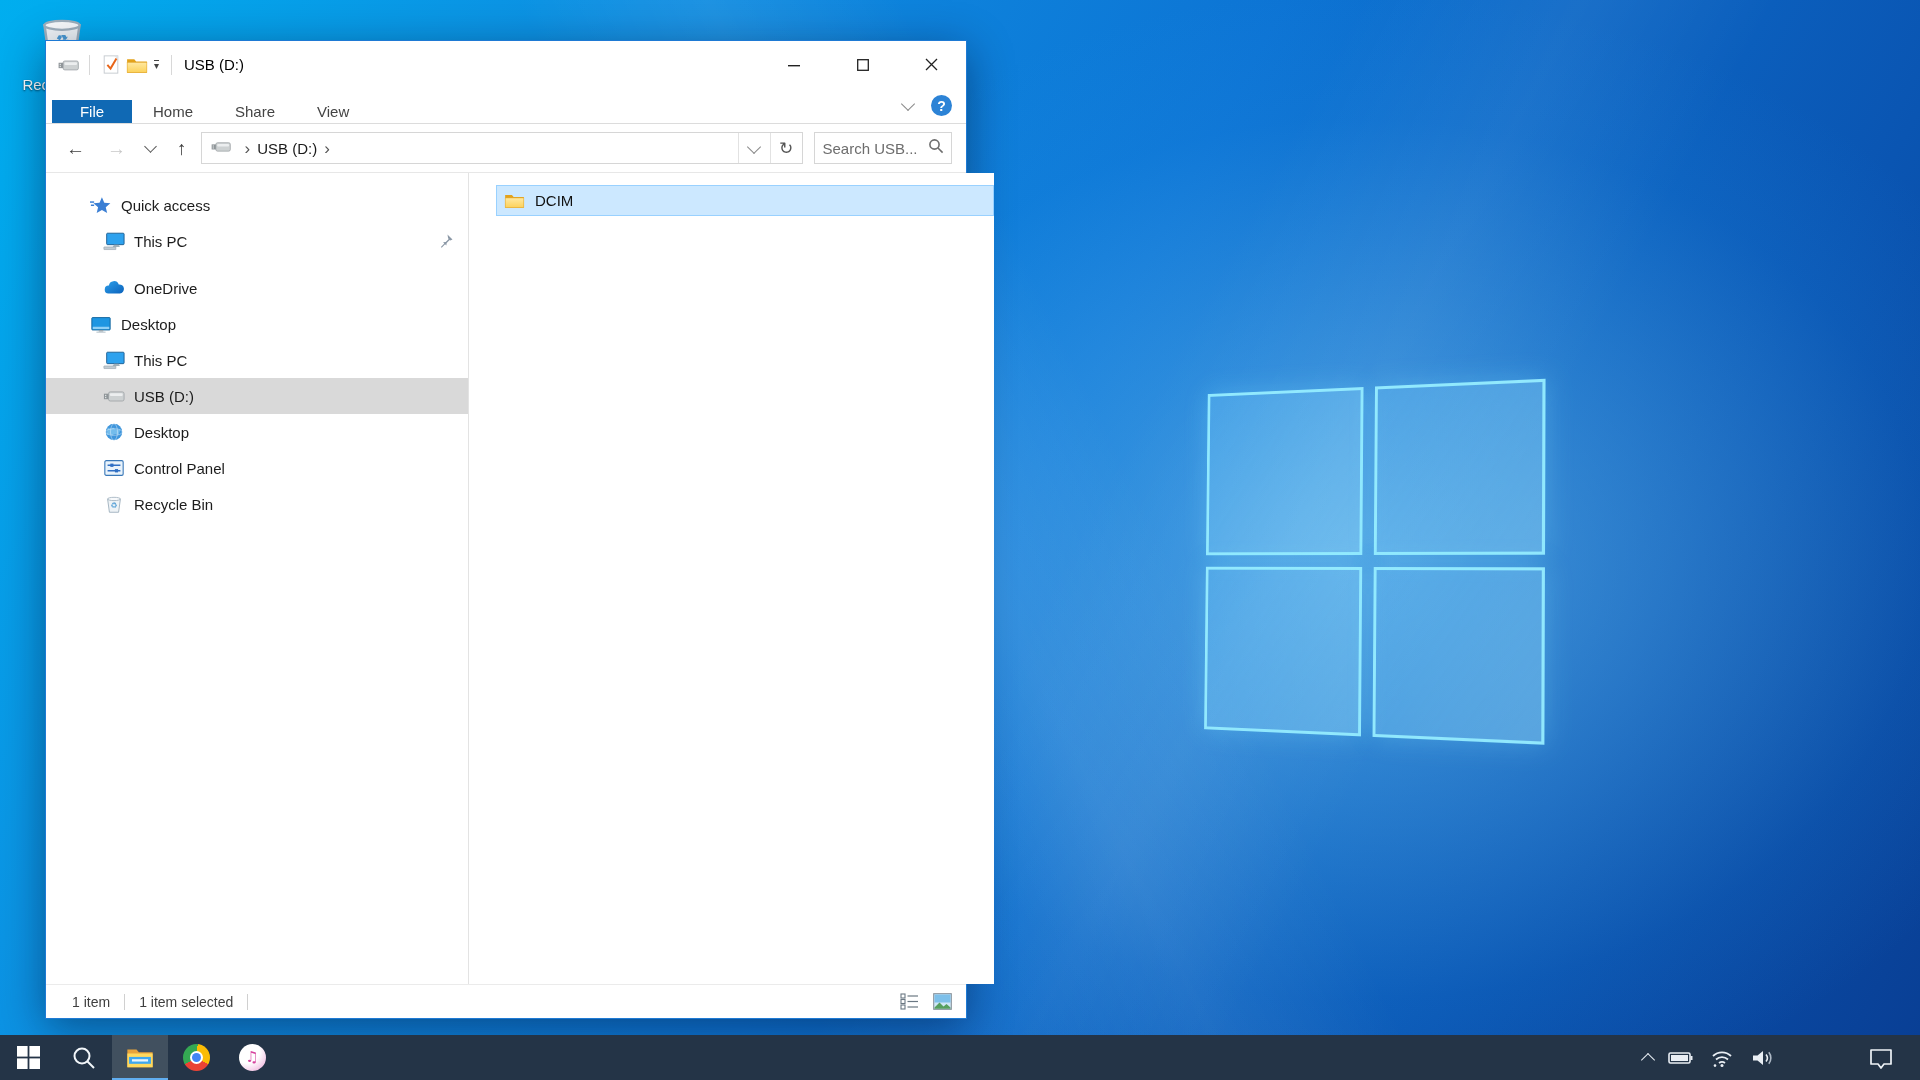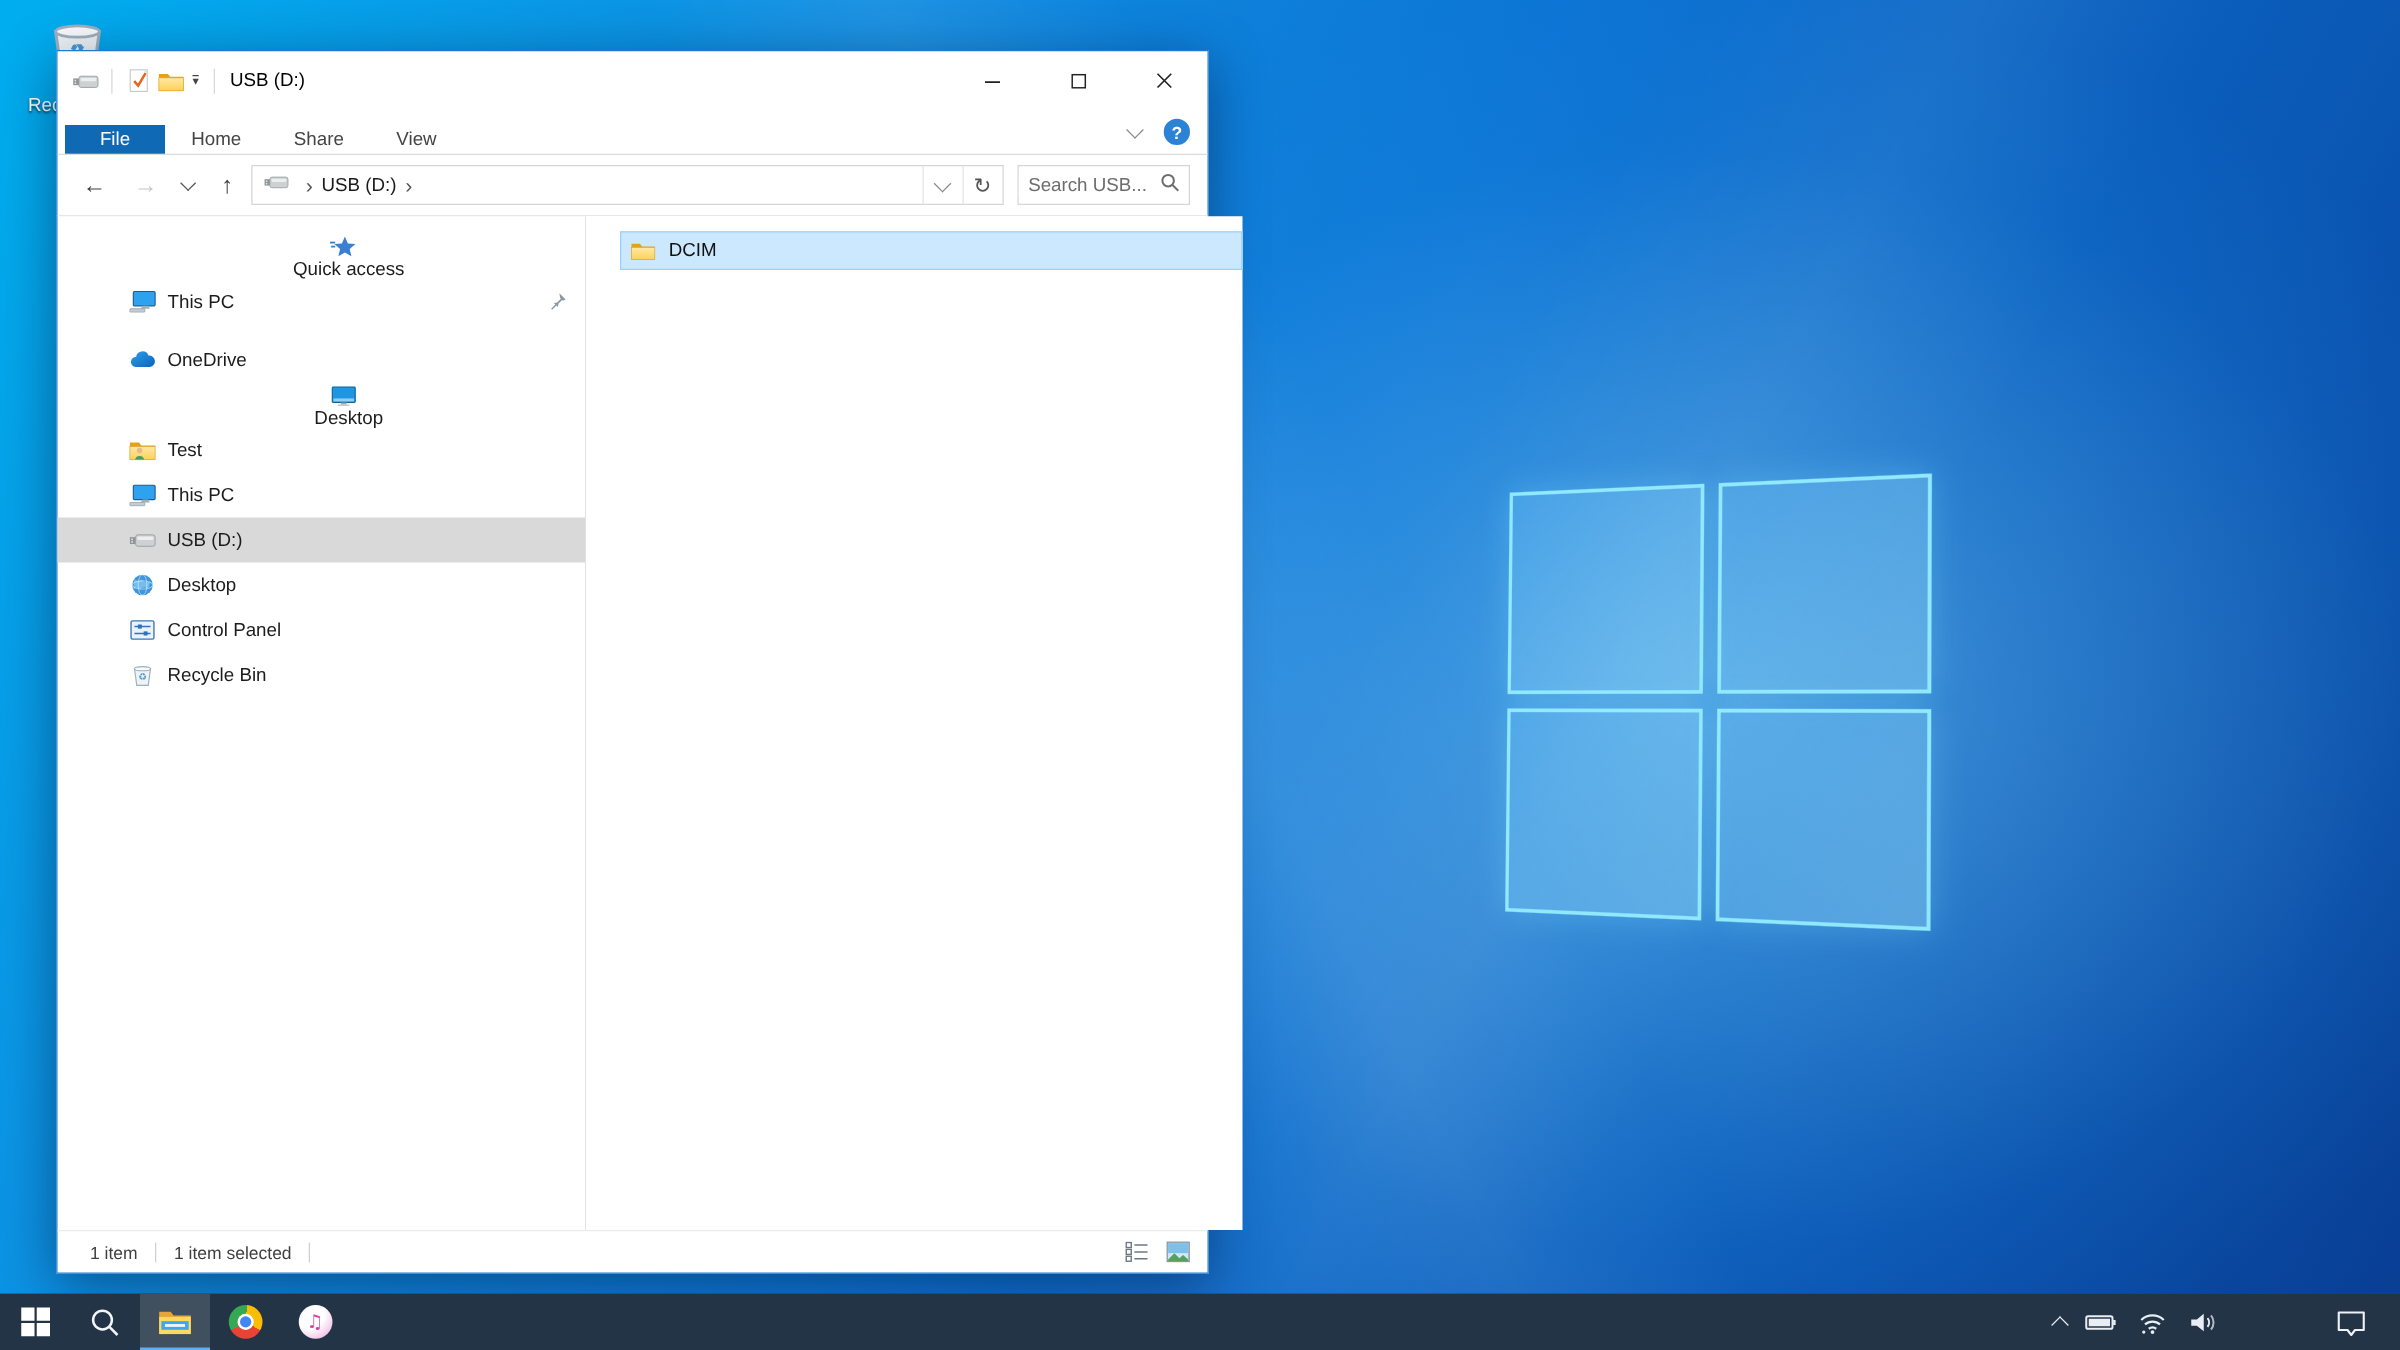--- a/index.html
+++ b/index.html
@@ -63,21 +63,21 @@
   .ab-btn{width:31px;height:100%;display:flex;align-items:center;justify-content:center;}
   .refresh{font-size:17px;color:#555;line-height:1;}
   .searchbox{width:138px;height:32px;border:1px solid #d6d6d6;margin-left:11px;display:flex;align-items:center;box-sizing:border-box;}
   .searchbox input{border:0;outline:0;flex:1;min-width:0;font-size:15px;color:#555;padding:0 2px 0 8px;font-family:Liberation Sans, sans-serif;}
   .searchbox input::placeholder{color:#6d6d6d;opacity:1;}
   .searchbox .mag{flex:none;margin-right:7px;}
 
   .body-row{flex:1;display:flex;min-height:0;}
   .sidebar{width:423px;flex:none;border-right:1px solid #e3e3e3;padding-top:14px;box-sizing:border-box;}
   .tree-item{height:36px;display:flex;align-items:center;font-size:15px;color:#1c1c1c;position:relative;}
-  .tree-item.lvl1{padding-left:44px;flex-direction:column;}
+  .tree-item.lvl1{padding-left:44px;}
   .tree-item.lvl2{padding-left:57px;}
   .tree-item.selected{background:#d9d9d9;}
   .tree-gap{height:11px;}
   .ticon{width:22px;height:20px;margin-right:9px;flex:none;}
   .pin-ind{position:absolute;right:13px;top:9px;width:17px;height:17px;}
 
   .main{flex:1;padding-top:12px;background:#fff;}
   .file-item{margin-left:27px;width:498px;height:31px;background:#cce8ff;border:1px solid #99d1ff;
     display:flex;align-items:center;box-sizing:border-box;padding-left:7px;}
   .file-item .ficon{width:21px;height:17px;flex:none;}
@@ -315,26 +315,20 @@
         <span class="ticon"><svg viewBox="0 0 24 20" width="22" height="20">
               <use href="#sym-cloud"></use>
             </svg></span>
         <span>OneDrive</span>
       </div>
       <div class="tree-item lvl1">
         <span class="ticon"><svg viewBox="0 0 24 20" width="22" height="20">
               <use href="#sym-desktop"></use>
             </svg></span>
         <span>Desktop</span>
-      </div>
-      <div class="tree-item lvl2">
-        <span class="ticon"><svg viewBox="0 0 24 20" width="22" height="20">
-              <use href="#sym-folder-user"></use>
-            </svg></span>
-        <span>Test</span>
       </div>
       <div class="tree-item lvl2">
         <span class="ticon"><svg viewBox="0 0 24 20" width="22" height="20">
               <use href="#sym-monitor"></use>
             </svg></span>
         <span>This PC</span>
       </div>
       <div class="tree-item lvl2 selected">
         <span class="ticon"><svg viewBox="0 0 24 20" width="22" height="20">
               <use href="#sym-usb"></use>

